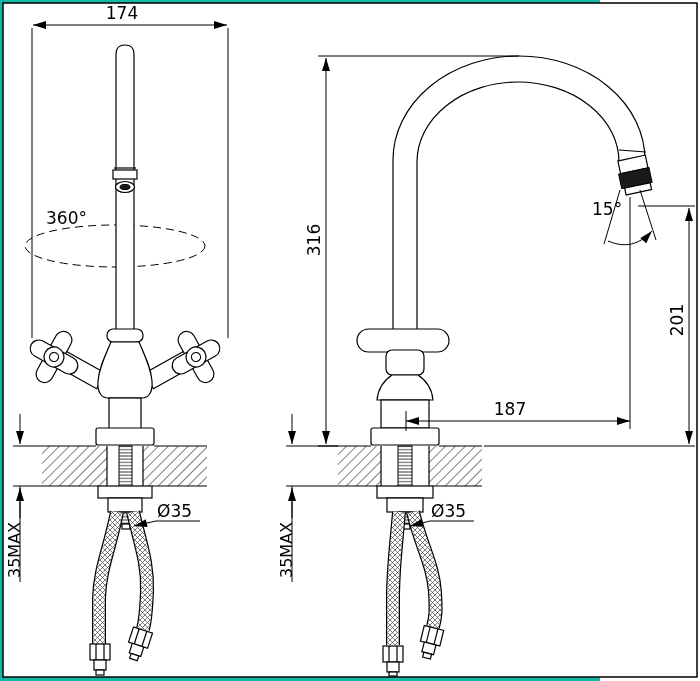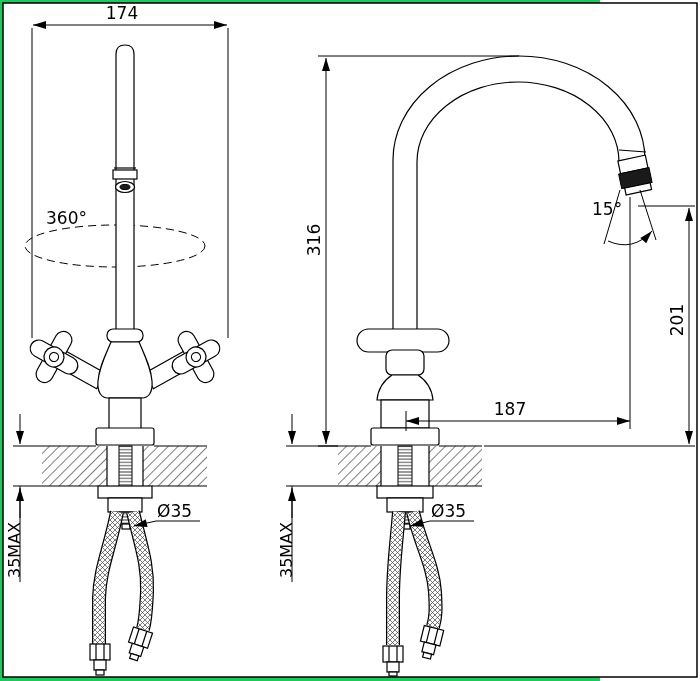--- a/index.html
+++ b/index.html
@@ -1,16 +1,16 @@
 <!DOCTYPE html>
 <html><head>
 <meta charset="utf-8">
 <style>
   html,body{margin:0;padding:0;background:#fff;}
-  .page{width:600px;height:681px;position:relative;background:#22c55e;text-decoration:underline;}
+  .page{width:600px;height:681px;position:relative;background:#14b8a6;text-decoration:underline;}
   svg{display:block;}
   .t{font-family:"DejaVu Sans",sans-serif;font-size:17px;fill:#000;}
   .ts{font-family:"DejaVu Sans",sans-serif;font-size:16px;fill:#000;}
   .ln{stroke:#000;stroke-width:1.2;fill:none;}
   .fw{fill:#fff;stroke:#000;stroke-width:1.2;}
   .dim{stroke:#000;stroke-width:1;fill:none;}
   .dk{fill:#1a1a1a;stroke:#000;stroke-width:1;}
 </style>
 </head>
 <body>

